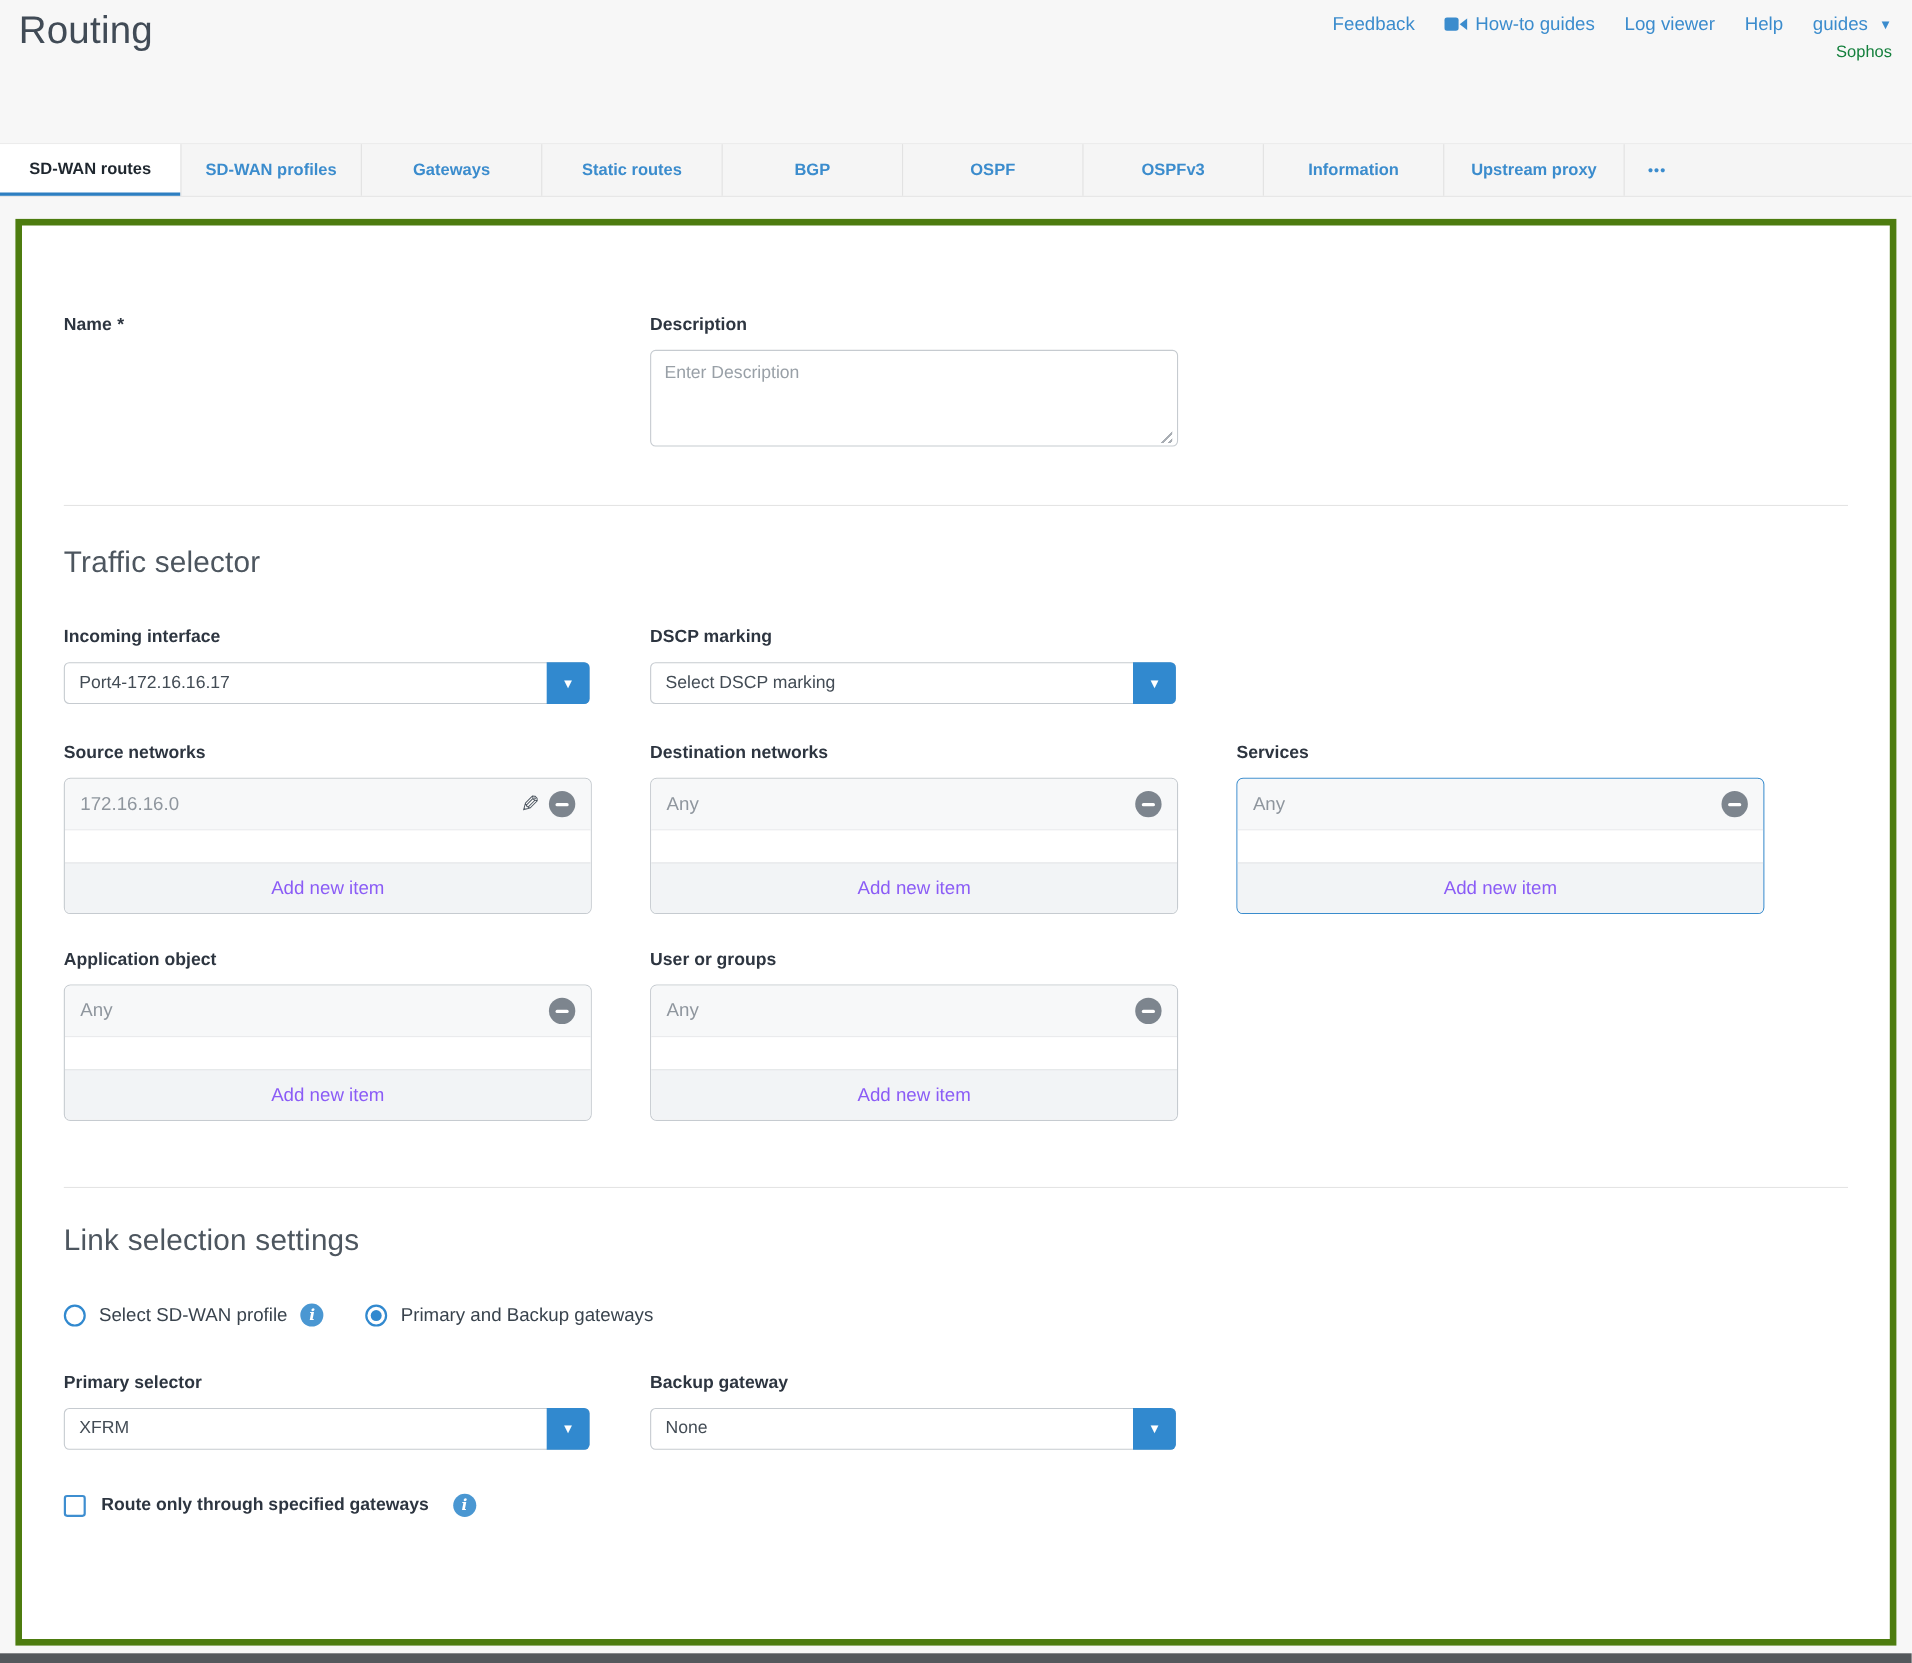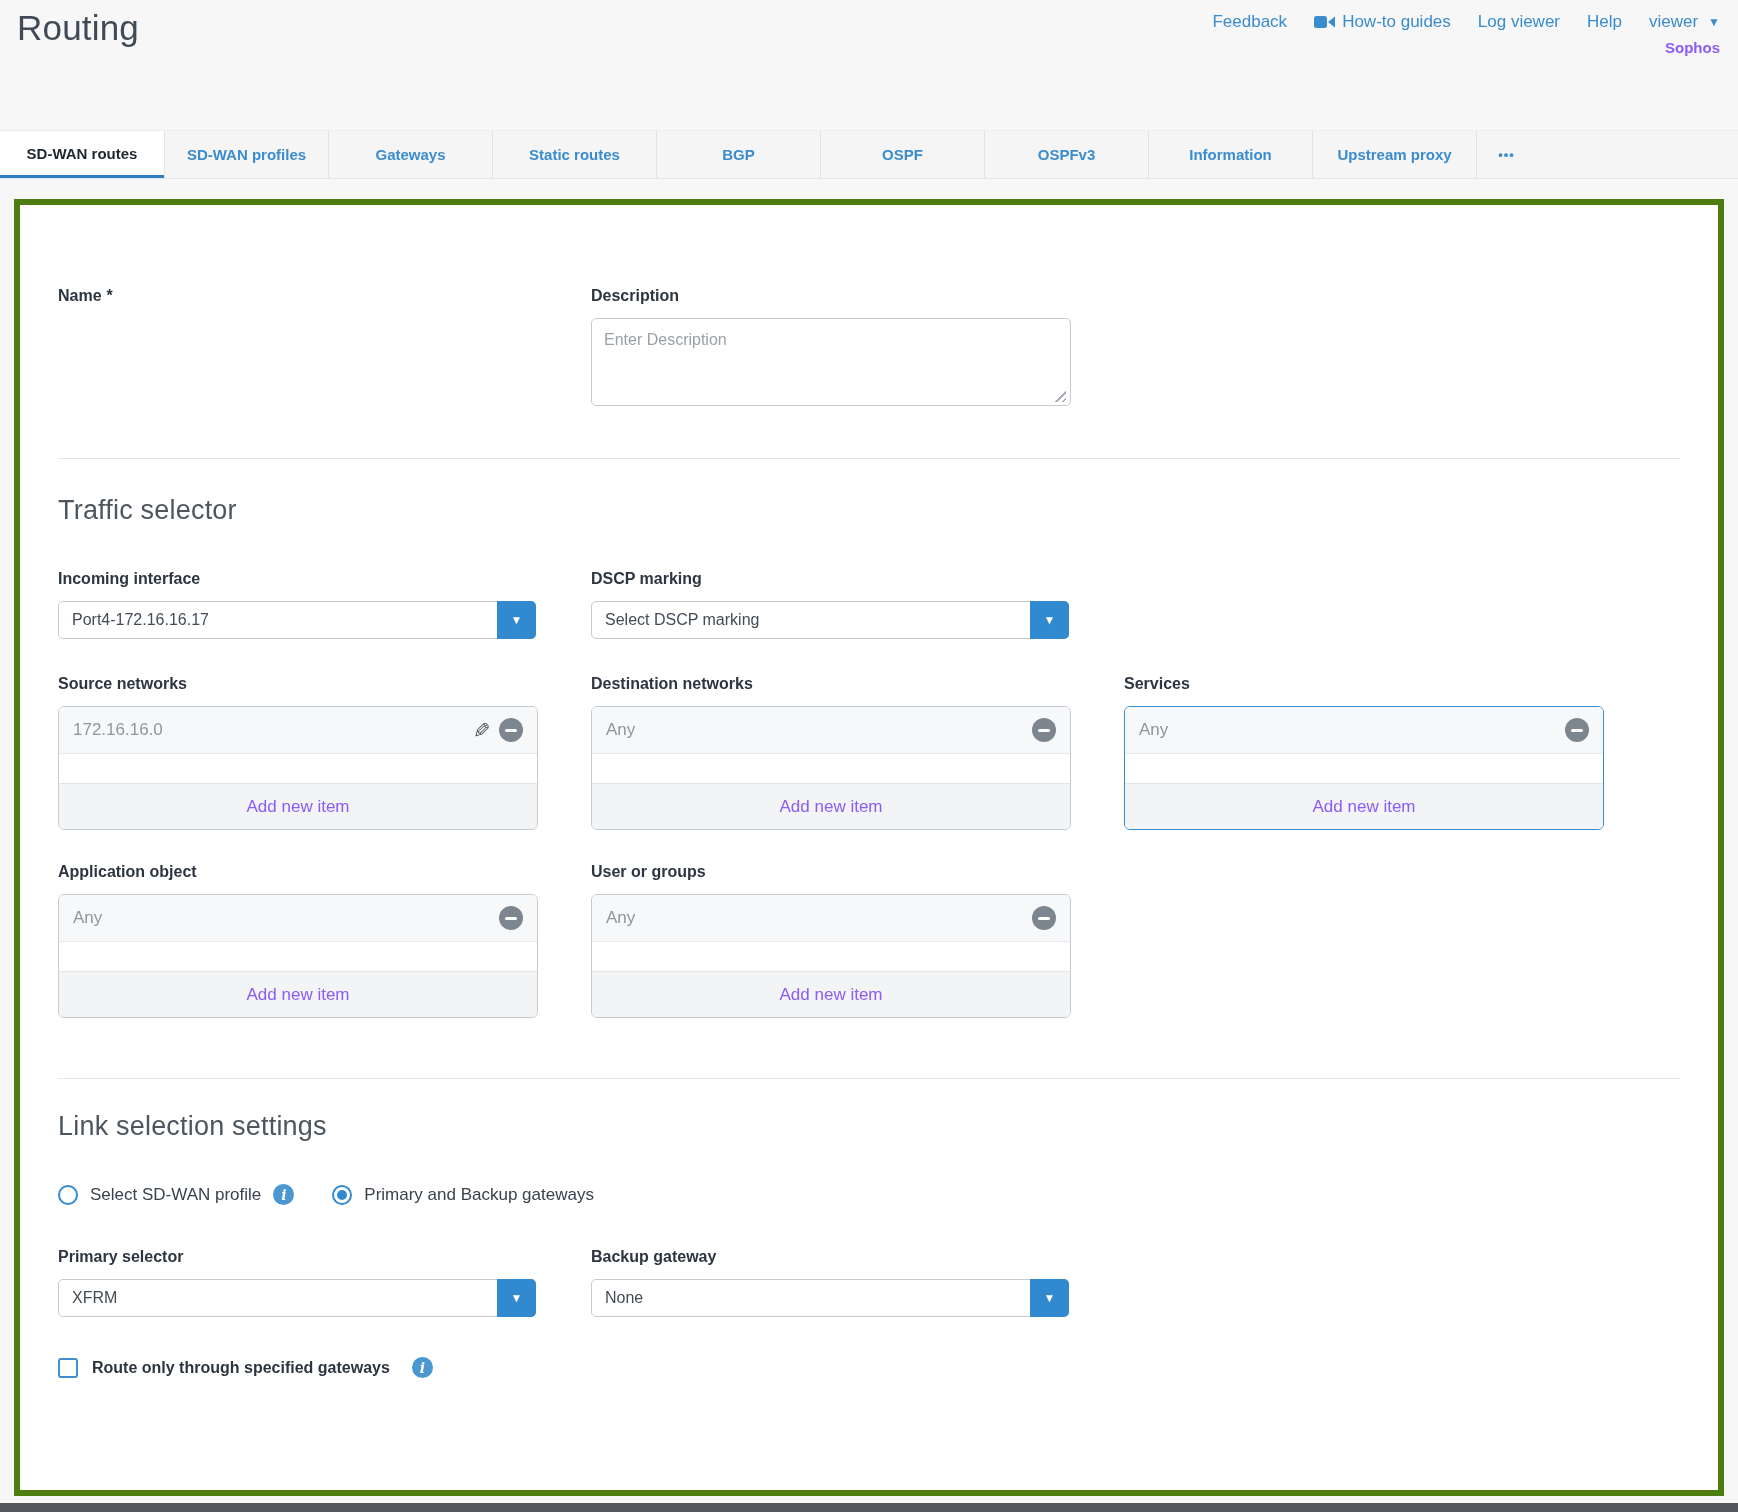--- a/index.html
+++ b/index.html
@@ -21,21 +21,21 @@
   .topnav {
     position:absolute; right:18px; top:12px;
     display:flex; align-items:center; gap:27px;
     font-size:17px; color:#3b8ccd;
   }
   .topnav .navlink { display:flex; align-items:center; gap:7px; cursor:pointer; }
   .cam-icon { display:inline-flex; }
   .caret-down { font-size:12px; margin-left:3px; }
   .brand {
     position:absolute; right:18px; top:39px;
-    font-size:15px; color:#8b5cf6;font-weight:bold;
+    font-size:15px; color:#15803d;
   }
   
   .tabbar {
     display:flex; height:49px; background:#f5f5f5;
     border-top:1px solid #ececec; border-bottom:1px solid #e6e6e6;
   }
   .tab {
     width:164px; display:flex; align-items:center; justify-content:center;
     font-size:15px; font-weight:bold; color:#3b8ccd; cursor:pointer;
     border-left:1px solid #e2e2e2; position:relative;
@@ -167,21 +167,21 @@
       </span>
       <span>How-to guides</span>
     </span>
     <span class="navlink">
       <span>Log viewer</span>
     </span>
     <span class="navlink">
       <span>Help</span>
     </span>
     <span class="navlink">
-      <span>viewer</span>
+      <span>guides</span>
       <span class="caret-down">▼</span>
     </span>
   </div>
   <div class="brand">Sophos</div>
 </div>
 
 <div class="tabbar">
   <div class="tab active">SD-WAN routes</div>
   <div class="tab">SD-WAN profiles</div>
   <div class="tab">Gateways</div>

